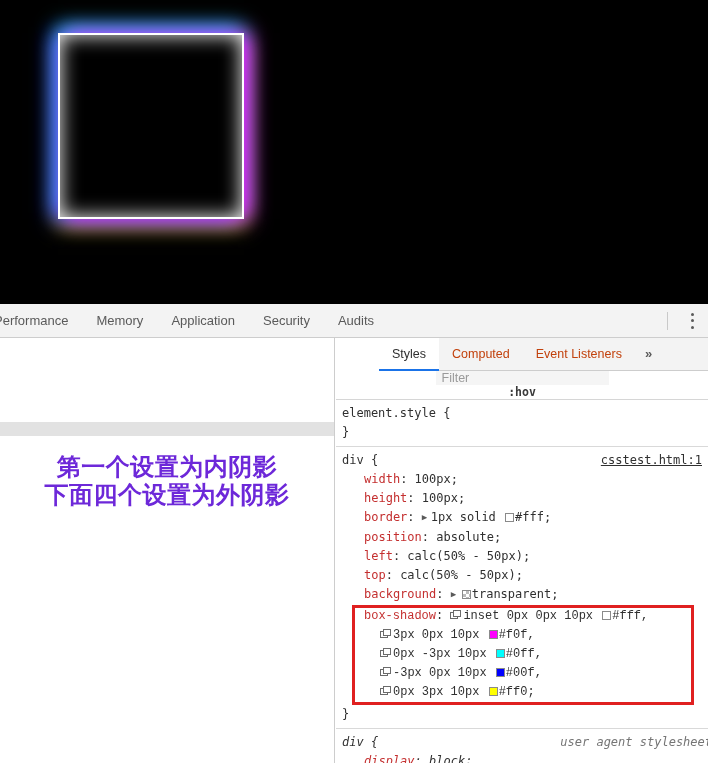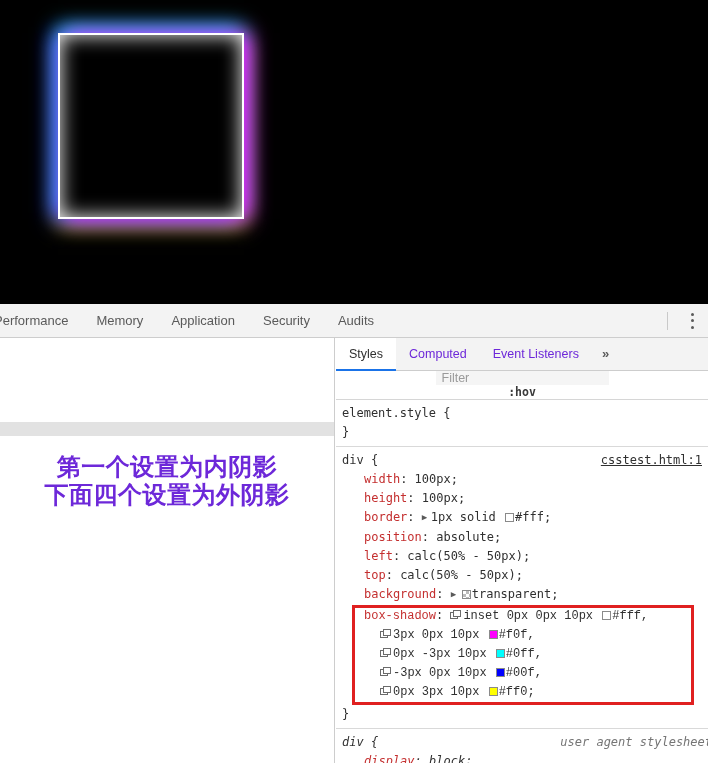--- a/index.html
+++ b/index.html
@@ -138,24 +138,25 @@
 
   
   #styles-tabbar {
     position: relative;
     height: 33px;
     background: #f3f3f3;
     border-bottom: 1px solid #cdcdcd;
     display: flex;
     align-items: center;
     box-sizing: border-box;
+    margin-left: 43px;
   }
   .sub-tab {
     font-size: 12.5px;
-    color: #6d28d9;
+    color: #c2410c;
     padding: 0 13px;
     line-height: 32px;
     position: relative;
     white-space: nowrap;
     cursor: default;
   }
   .sub-tab.active {
     color: #303030;
     background: #ffffff;
   }

